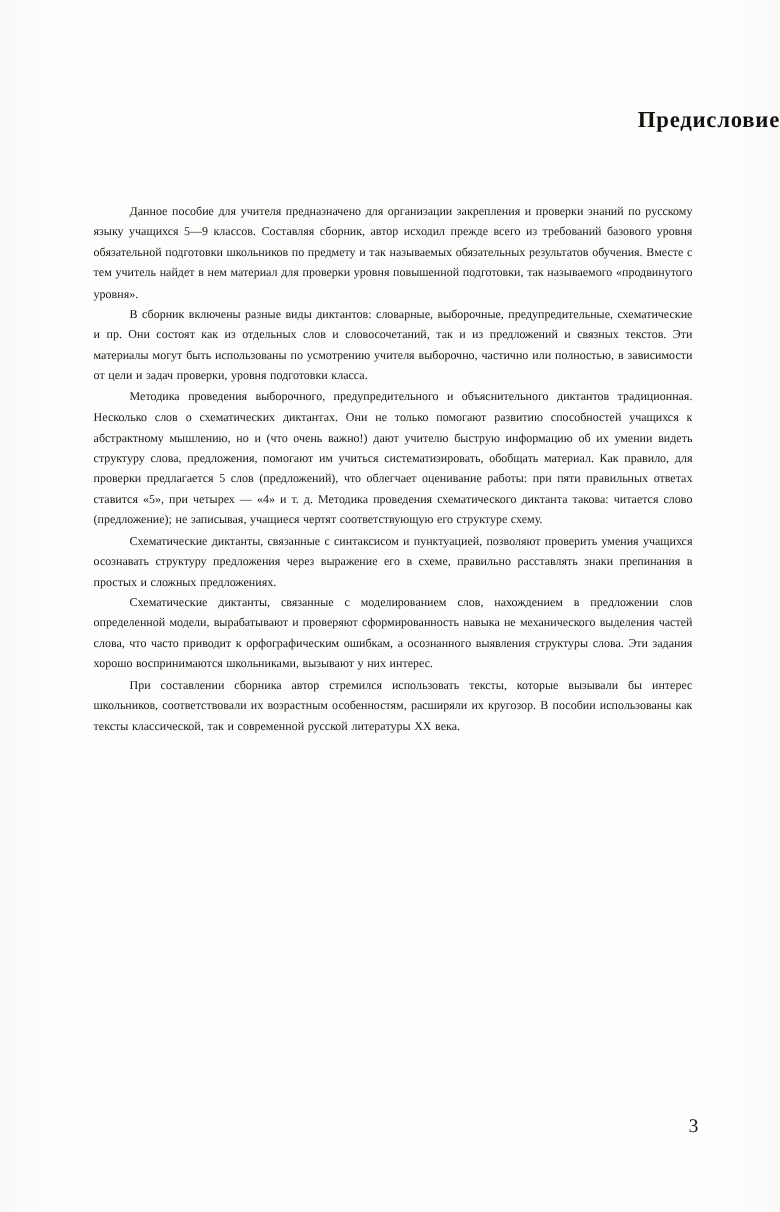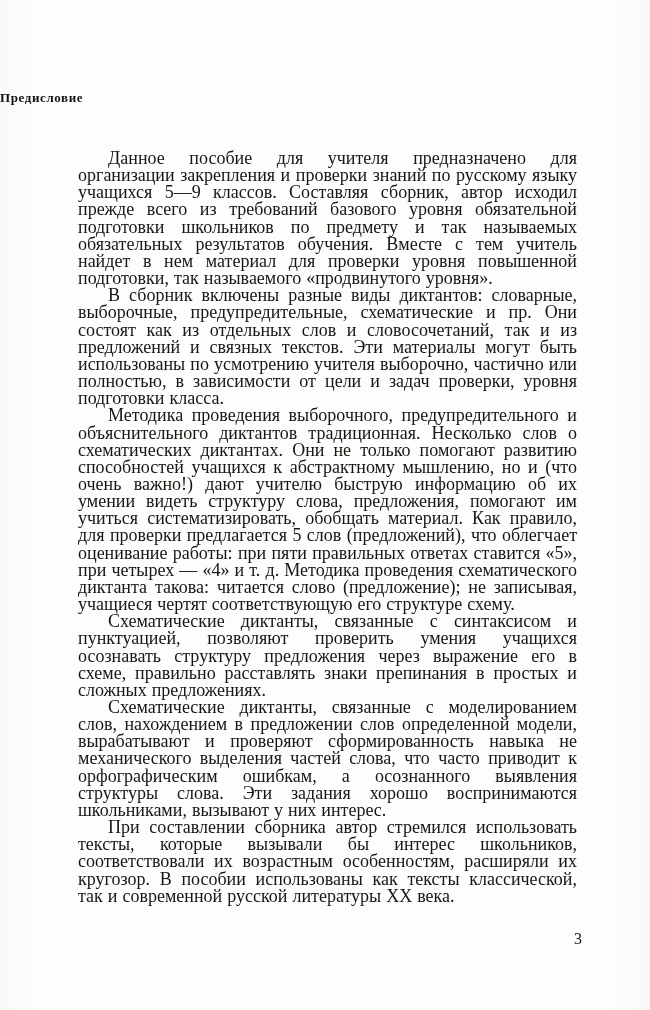--- a/index.html
+++ b/index.html
@@ -16,30 +16,30 @@
     overflow: hidden;
   }
   .page {
     position: absolute;
     inset: 0;
     background: linear-gradient(90deg, #f9f9f7 0%, #fdfdfb 6%, #fdfdfb 94%, #f9f9f7 100%);
   }
   .title {
     margin: 0;
     padding-top: 90px;
-    text-align: left;
-    font-size: 13px;
+    text-align: right;
+    font-size: 19px;
     font-weight: bold;
     letter-spacing: 0.6px;
     color: #141210;
   }
   .body-text {
-    margin: 44px auto 0 78px;
+    margin: 56px auto 0 78px;
     width: 499px;
-    font-size: 18px;
+    font-size: 10px;
     line-height: 17.15px;
     text-align: justify;
     text-justify: inter-word;
     hyphens: auto;
     -webkit-hyphens: auto;
     word-spacing: 0.5px;
   }
   .body-text p {
     margin: 0;
     text-indent: 30px;

